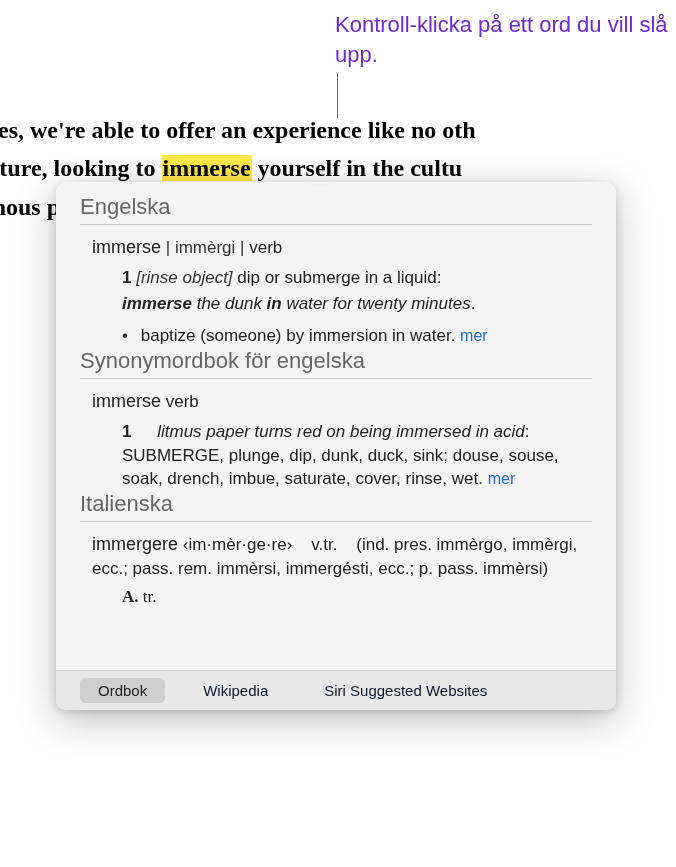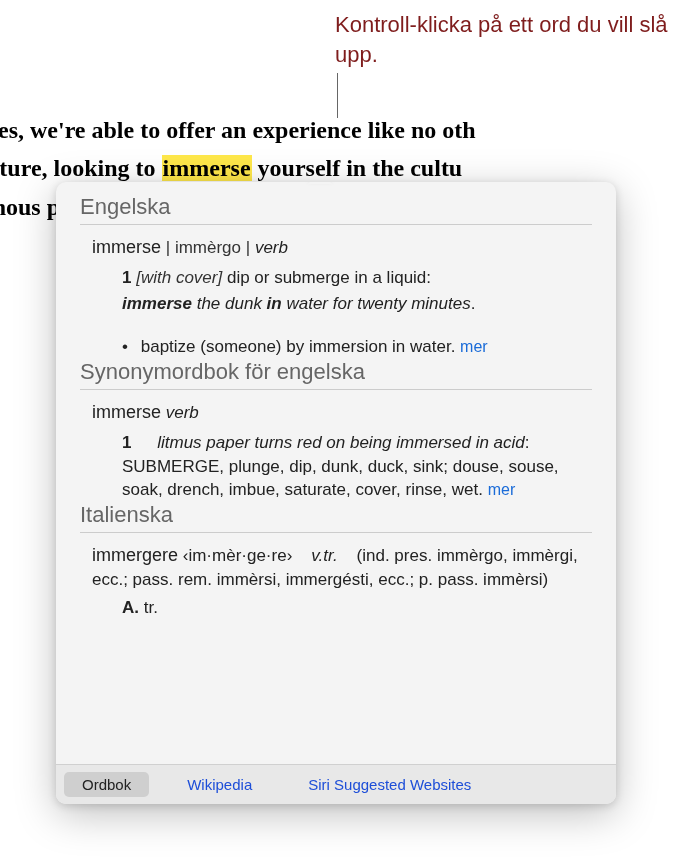--- a/index.html
+++ b/index.html
@@ -10,21 +10,21 @@
       background: #fff;
       position: relative;
       overflow: hidden;
     }
     .callout {
       position: absolute;
       top: 10px;
       left: 335px;
       font-size: 22px;
       line-height: 1.35;
-      color: #7f1d1d;
+      color: #6d28d9;
     }
     .callout-line {
       position: absolute;
       top: 73px;
       left: 337px;
       width: 1px;
       height: 45px;
       background: #666;
     }
     .doc-text {
@@ -42,21 +42,21 @@
     .doc-line { display: block; }
     .highlight {
       background: #ffe84a;
       padding: 0 1px;
     }
     .popup {
       position: absolute;
       top: 182px;
       left: 56px;
       width: 560px;
-      height: 622px;
+      height: 528px;
       background: #f4f4f4;
       border-radius: 10px;
       box-shadow: 0 10px 40px rgba(0,0,0,0.25), 0 2px 8px rgba(0,0,0,0.15);
       display: flex;
       flex-direction: column;
       overflow: hidden;
     }
     .popup::before {
       content: '';
       position: absolute;
@@ -84,62 +84,63 @@
     }
     .section-title:first-child { margin-top: 0; }
     .entry {
       padding-left: 12px;
       font-size: 17px;
       line-height: 1.4;
       color: #222;
     }
     .headword { font-weight: 400; font-size: 18px; }
     .pron { color: #333; }
-    .pos { font-weight: 400; font-style: italic; }
+    .pos { font-weight: 400; }
     .def-row {
       padding-left: 30px;
       margin-top: 6px;
     }
     .num { font-weight: 600; }
     .label { font-style: italic; color: #333; }
     .def { color: #222; }
     .example { font-style: italic; display: block; padding-left: 0; margin-top: 2px;}
     .example .bold { font-weight: 700; font-style: italic; }
     .bullet-row {
       padding-left: 30px;
-      margin-top: 19px;
+      margin-top: 8px;
     }
     .bullet { display: inline-block; width: 14px; }
     .more-link {
       color: #1a6bd8;
       font-size: 16px;
       cursor: pointer;
     }
     .syn-example { font-style: italic; margin-left: 21px; }
     .syn-list { text-transform: none; }
     .syn-caps { text-transform: uppercase; }
     .ital-entry .forms { font-weight: 400; }
     .ital-entry .fb { font-weight: 400; }
     .ital-entry .pron2 { }
     .ital-sense {
       padding-left: 30px;
       margin-top: 4px;
+      font-family: Liberation Serif, serif;
     }
     .popup-footer {
       height: 40px;
       background: #e8e8e8;
       border-top: 1px solid #d0d0d0;
       display: flex;
       align-items: center;
-      padding: 0 8px;
+      padding: 0 24px;
       gap: 20px;
     }
     .footer-tab {
       font-size: 15px;
-      color: #1d4ed8;
+      color: #0f172a;
       padding: 4px 18px;
       border-radius: 5px;
       cursor: pointer;
     }
     .footer-tab.active {
       background: #cfcfcf;
       color: #222;
     }
   </style>
 </head>
@@ -157,26 +158,26 @@
   <span class="doc-line">, w</span>
 </div>
 
 <div class="popup">
   <div class="popup-body">
 
     <div class="section-title">Engelska</div>
     <div class="entry">
       <div>
         <span class="headword">immerse</span>
-        <span class="pron">| immèrgo |</span>
+        <span class="pron">| immèrgi |</span>
         <span class="pos">verb</span>
       </div>
       <div class="def-row">
         <span class="num">1</span>
-        <span class="label">[with cover]</span>
+        <span class="label">[rinse object]</span>
         <span class="def">dip or submerge in a liquid:</span>
         <span class="example">
           <span class="bold">immerse</span><span> the dunk </span><span class="bold">in</span><span> water for twenty minutes</span><span style="font-style:normal">.</span>
         </span>
       </div>
       <div class="bullet-row">
         <span class="bullet">•</span>
         <span>baptize (someone) by immersion in water.</span>
         <span class="more-link">mer</span>
       </div>

